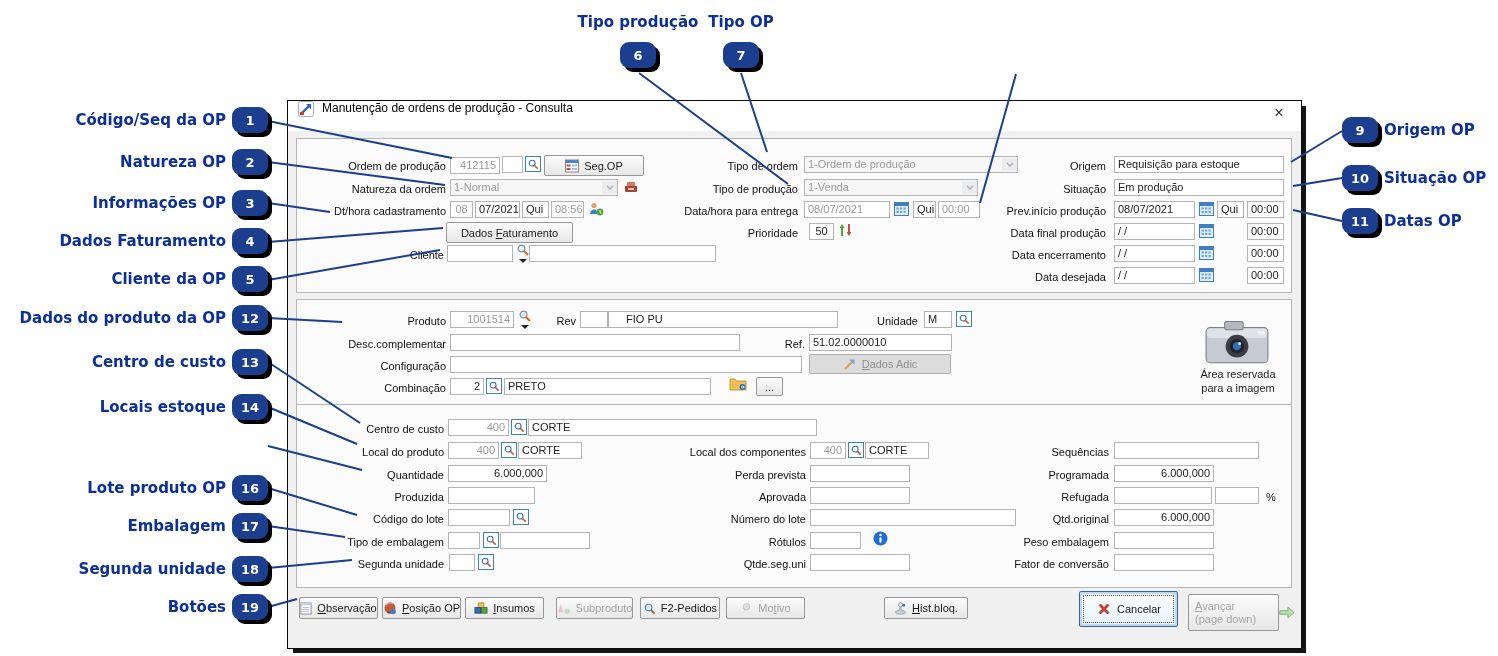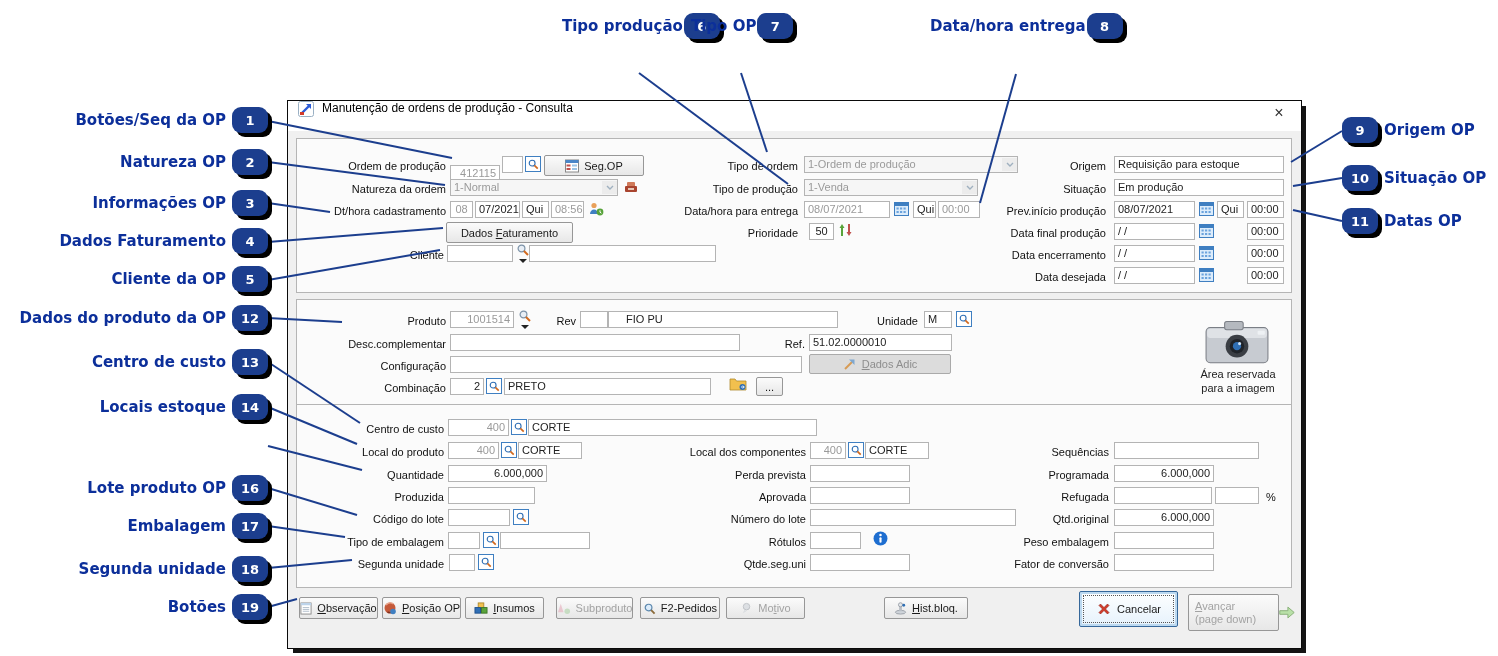--- a/index.html
+++ b/index.html
@@ -29,21 +29,21 @@
   .cancelb{background:linear-gradient(#feffff,#e6f2fc);border:1px solid #35679a;box-shadow:inset 0 0 0 2px #bcd9f0;outline:1px dotted #555;outline-offset:-5px}
   .avanc{display:flex;align-items:center;gap:22px;justify-content:space-between;padding:0 6px;text-align:left;color:#9a9a9a}
   .cam-cap{position:absolute;text-align:center;font-size:11px;color:#222;line-height:14px}
   
   .ann{position:absolute;display:flex;align-items:center;gap:6px;z-index:60;
     font-family:"DejaVu Sans",sans-serif;font-weight:bold;font-size:15px;color:#0c2f9a;white-space:nowrap}
   .ann.lft{left:0;width:268px;justify-content:flex-end}
   .badge{width:36px;height:26px;background:#1c3e8e;border-radius:9px;color:#fff;display:flex;align-items:center;
     justify-content:center;font-size:13px;box-shadow:4px 4px 0 #000;flex:0 0 auto;
     font-family:"DejaVu Sans",sans-serif;font-weight:bold}
-  .ann.topA{flex-direction:row;gap:1px}
+  .ann.topA{flex-direction:column;gap:11px}
   #annolines{position:absolute;left:0;top:0;pointer-events:none;z-index:50}
   svg{display:block}
 </style>
 </head>
 <body>
 
 <div id="canvas">
 
   <svg id="annolines" width="1498" height="656">
     <g stroke="#1c3e8e" stroke-width="2">
@@ -63,21 +63,21 @@
         <line x1="268" y1="407" x2="357" y2="444"></line>
       <line x1="268" y1="446" x2="362" y2="470"></line>
         <line x1="268" y1="488" x2="357" y2="515"></line>
       <line x1="268" y1="526" x2="345" y2="537"></line>
         <line x1="268" y1="568" x2="352" y2="560"></line>
       <line x1="268" y1="607" x2="297" y2="599"></line>
     </g>
   </svg>
 
   <div class="ann lft" style="top:107px">
-      <span>Botões/Seq da OP</span>
+      <span>Código/Seq da OP</span>
       <span class="badge">1</span>
     </div>
   <div class="ann lft" style="top:149px">
       <span>Natureza OP</span>
       <span class="badge">2</span>
     </div>
   <div class="ann lft" style="top:190px">
       <span>Informações OP</span>
       <span class="badge">3</span>
     </div>
@@ -118,24 +118,20 @@
       <span class="badge">19</span>
     </div>
 
   <div class="ann topA" style="left:562px;top:13px;width:152px">
       <span>Tipo produção</span>
       <span class="badge">6</span>
     </div>
   <div class="ann topA" style="left:691px;top:13px;width:100px">
       <span>Tipo OP</span>
       <span class="badge">7</span>
-    </div>
-  <div class="ann topA" style="left:930px;top:13px;width:172px">
-      <span>Data/hora entrega</span>
-      <span class="badge">8</span>
     </div>
 
   <div class="ann" style="left:1342px;top:117px">
       <span class="badge">9</span>
       <span>Origem OP</span>
     </div>
   <div class="ann" style="left:1342px;top:165px">
       <span class="badge">10</span>
       <span>Situação OP</span>
     </div>
@@ -153,21 +149,21 @@
             <path d="M8 3h5v5z" fill="#2a5bd7"></path>
             <rect x="2" y="11" width="4" height="3" fill="#d23b2a"></rect>
           </svg>
         </span>
       <span class="ttl">Manutenção de ordens de produção - Consulta</span>
       <span class="close">×</span>
     </div>
 
     <div class="panel" style="left:8px;top:37px;width:996px;height:155px"></div>
     <span class="lbl" style="left:8px;top:58px;width:150px">Ordem de produção</span>
-    <div class="fld gray rt" style="left:162px;top:64px;width:50px">412115</div>
+    <div class="fld gray rt" style="left:162px;top:56px;width:50px">412115</div>
     <div class="fld" style="left:214px;top:55px;width:21px"></div>
     <span class="icab ib" style="left:237px;top:55px">
         <svg width="12" height="12" viewBox="0 0 14 14">
           <circle cx="6" cy="6" r="3.4" fill="#fff" stroke="#2f6fb5" stroke-width="1.3"></circle>
           <line x1="8.6" y1="8.6" x2="12.5" y2="12.5" stroke="#d2691e" stroke-width="2"></line>
         </svg>
       </span>
     <div class="btn" style="left:256px;top:54px;width:100px;height:21px">
       <span style="line-height:0">
           <svg width="14" height="14" viewBox="0 0 14 14">

